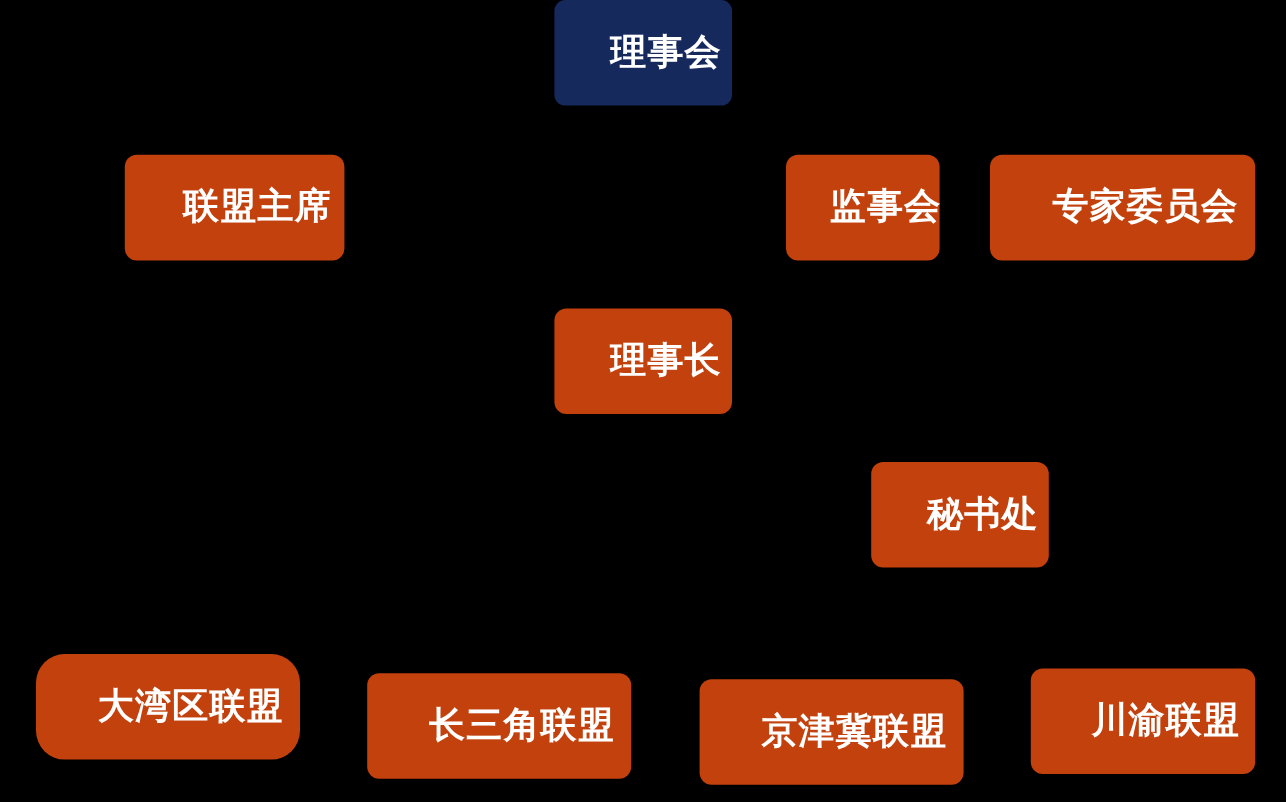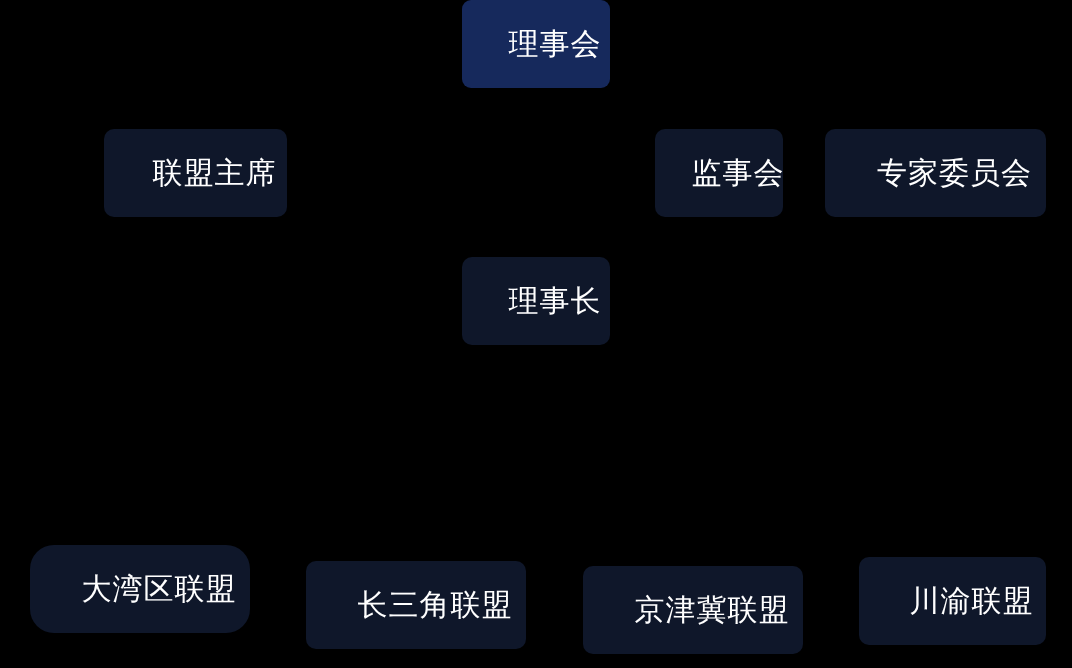--- a/index.html
+++ b/index.html
@@ -17,33 +17,33 @@
   }
   .node {
     position: absolute;
     box-sizing: border-box;
     display: flex;
     align-items: center;
     justify-content: center;
     border-radius: 10px;
     color: #ffffff;
     font-size: 30px;
-    font-weight: 400;
+    font-weight: 700;
     letter-spacing: 1px;
     line-height: 1;
     white-space: nowrap;
     user-select: none;
     padding-left: 38px;
   }
   .node.root {
     background: #16295c;
     border-radius: 9px;
   }
   .node.branch {
-    background: #0f172a;
+    background: #c2410c;
   }
   .connector {
     position: absolute;
     background: #000000;
   }
 </style>
 </head>
 <body>
 
 <div id="org-chart">
@@ -66,20 +66,23 @@
   </div>
 
   <div class="node branch" style="left:462px; top:257px; width:148px; height:88px;">
     <span>理事长</span>
   </div>
 
   <div class="node branch" style="left:825px; top:129px; width:221px; height:88px;">
     <span>专家委员会</span>
   </div>
 
+  <div class="node branch" style="left:726px; top:385px; width:148px; height:88px;">
+    <span>秘书处</span>
+  </div>
 
   <div class="node branch" style="left:30px; top:545px; width:220px; height:88px;border-radius:24px;">
     <span>大湾区联盟</span>
   </div>
 
   <div class="node branch" style="left:306px; top:545px; width:220px; height:88px;margin-top:16px;">
     <span>长三角联盟</span>
   </div>
 
   <div class="node branch" style="left:583px; top:566px; width:220px; height:88px;">

